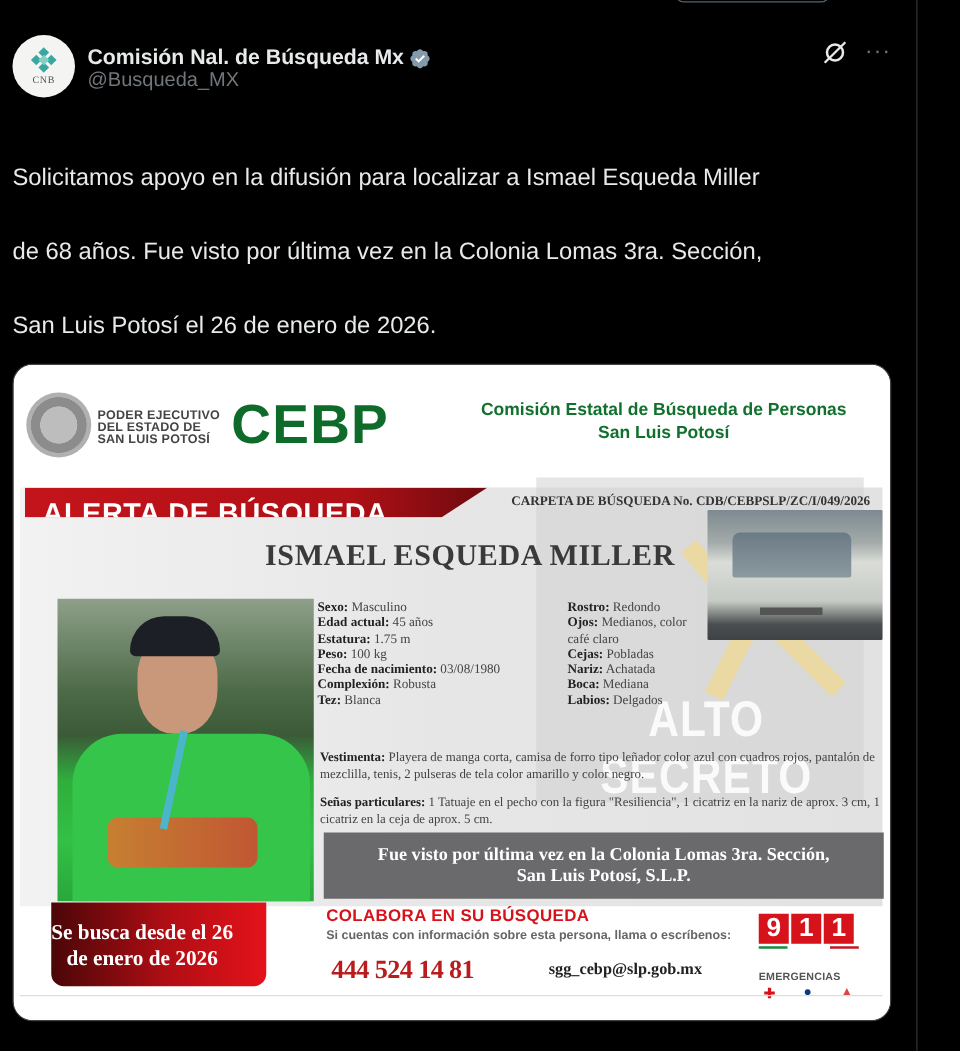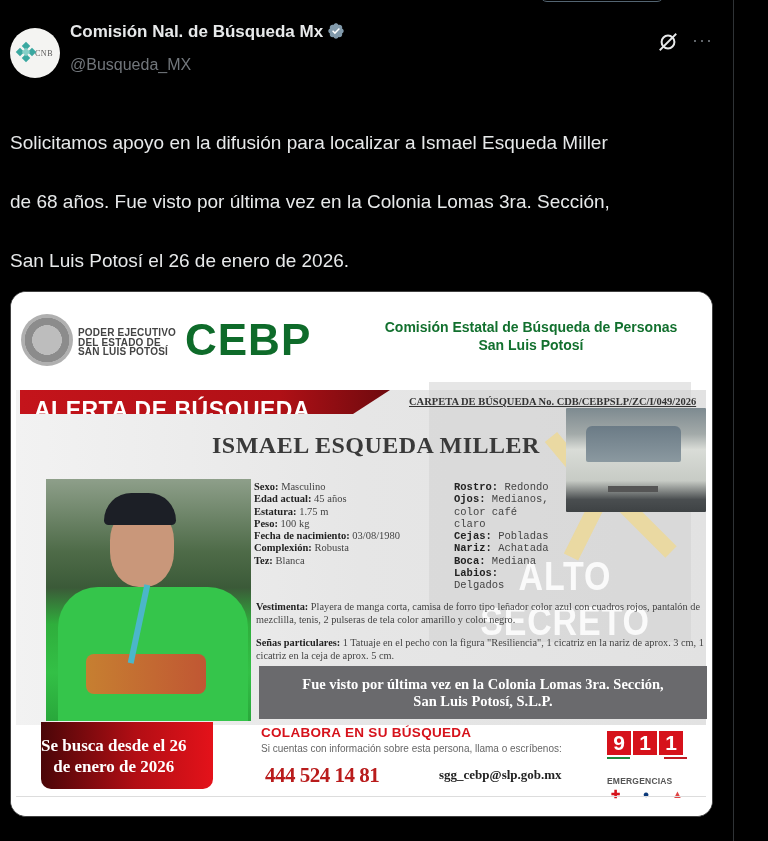--- a/index.html
+++ b/index.html
@@ -4,26 +4,26 @@
 <style>
   * { box-sizing: border-box; margin: 0; padding: 0; }
   html, body { width: 768px; height: 841px; background: #000; overflow: hidden; }
   body { font-family: "Liberation Sans", sans-serif; color: #e7e9ea; position: relative; }
 
   .top-pill { position: absolute; left: 540px; top: -12px; width: 124px; height: 14px; border: 1px solid #536471; border-radius: 9999px; }
   .right-divider { position: absolute; left: 733px; top: 0; width: 1px; height: 841px; background: #2f3336; }
 
   .tweet { position: absolute; left: 0; top: 0; width: 733px; height: 841px; }
 
-  .avatar { position: absolute; left: 10px; top: 28px; width: 50px; height: 50px; border-radius: 50%; background: #f4f4f2; display: flex; flex-direction: row; align-items: center; justify-content: center; }
+  .avatar { position: absolute; left: 10px; top: 28px; width: 50px; height: 50px; border-radius: 50%; background: #f4f4f2; display: flex; flex-direction: column; align-items: center; justify-content: center; }
   .avatar .emblem { width: 18px; height: 18px; position: relative; margin-bottom: 2px; }
   .avatar .emblem i { position: absolute; width: 6px; height: 6px; background: #3aa8a0; transform: rotate(45deg); }
   .avatar .cnb { font-family: "Liberation Serif", serif; font-size: 8px; color: #555; letter-spacing: 0.5px; }
 
-  .author-name { position: absolute; left: 70px; top: 22px; font-size: 17px; font-weight: bold; color: #e7e9ea; display: flex; align-items: flex-start; gap: 4px; }
+  .author-name { position: absolute; left: 70px; top: 36px; font-size: 17px; font-weight: bold; color: #e7e9ea; display: flex; align-items: flex-end; gap: 4px; }
   .verified { width: 18px; height: 18px; display: inline-block; }
   .handle { position: absolute; left: 70px; top: 56px; font-size: 16px; color: #71767b; }
 
   .grok-icon { position: absolute; left: 657px; top: 31px; width: 22px; height: 22px; }
   .more-icon { position: absolute; left: 692px; top: 30px; font-size: 18px; color: #71767b; letter-spacing: 1px; }
 
   .tweet-text { position: absolute; left: 10px; top: 98px; width: 715px; font-size: 19px; line-height: 29.5px; color: #e7e9ea; white-space: pre-line; }
 
   
   .media { position: absolute; left: 10px; top: 291px; width: 703px; height: 526px; border-radius: 16px; border: 1px solid #404040; background: #fdfdfd; overflow: hidden; }
@@ -35,52 +35,52 @@
   .comision { position: absolute; left: 335px; top: 26px; width: 370px; text-align: center; font-size: 14px; font-weight: bold; color: #12702e; line-height: 18px; }
 
   .grey-panel { position: absolute; left: 5px; top: 98px; width: 690px; height: 335px; background: linear-gradient(90deg, #f2f2f2, #e6e6e6 50%, #e2e2e2); }
   .watermark-box { position: absolute; left: 418px; top: 90px; width: 262px; height: 260px; background: rgba(210,210,210,0.55); }
   .watermark-x { position: absolute; left: 520px; top: 135px; width: 160px; height: 140px; }
   .alto-secreto { position: absolute; left: 420px; top: 262px; width: 268px; font-size: 40px; font-weight: bold; color: rgba(255,255,255,0.85); text-align: center; letter-spacing: 1px; transform: scaleX(0.85); }
 
   .alerta { position: absolute; left: 9px; top: 98px; width: 370px; height: 24px; background: linear-gradient(90deg, #c4141b, #b01016 70%, #6e0a0e); clip-path: polygon(0 0, 100% 0, 90% 100%, 0 100%); }
   .alerta span { position: absolute; left: 14px; top: 7px; font-size: 23px; font-weight: bold; color: #fff; letter-spacing: 0.5px; }
 
-  .carpeta { position: absolute; left: 398px; top: 104px; font-family: "Liberation Serif", serif; font-size: 10.5px; font-weight: bold; color: #333; text-decoration: underline; }
+  .carpeta { position: absolute; left: 398px; top: 104px; font-family: "Liberation Serif", serif; font-size: 10.5px; font-weight: bold; color: #333; }
   .car-photo { position: absolute; left: 555px; top: 116px; width: 140px; height: 104px; background: linear-gradient(180deg, #7d8a90 0%, #a3aaa9 25%, #d9dcd7 40%, #c7cbc5 70%, #4a4e50 88%, #3e4244 100%); border-radius: 1px; }
   .car-photo .windshield { position: absolute; left: 20px; top: 18px; width: 95px; height: 36px; background: linear-gradient(180deg, #6b7b86, #8b99a0); border-radius: 6px 6px 2px 2px; }
   .car-photo .grille { position: absolute; left: 42px; top: 78px; width: 50px; height: 6px; background: #555; }
 
   .name { position: absolute; left: 160px; top: 140px; width: 410px; text-align: center; font-family: "Liberation Serif", serif; font-size: 24px; font-weight: bold; color: #3a3a3a; letter-spacing: 0.5px; }
 
   .person-photo { position: absolute; left: 35px; top: 187px; width: 205px; height: 242px; background: linear-gradient(180deg, #8e9f8a 0%, #4e6b48 30%, #3b5a38 45%, #2fae3c 60%, #33c046 80%, #29a73b 100%); overflow: hidden; }
   .person-photo .head { position: absolute; left: 64px; top: 30px; width: 64px; height: 78px; border-radius: 40% 40% 45% 45%; background: #c9977a; }
   .person-photo .cap { position: absolute; left: 58px; top: 14px; width: 72px; height: 32px; border-radius: 36px 36px 6px 6px; background: #1c1f26; }
   .person-photo .shirt { position: absolute; left: 12px; top: 108px; width: 190px; height: 150px; border-radius: 40px 40px 0 0; background: #35c54b; }
   .person-photo .lanyard { position: absolute; left: 90px; top: 105px; width: 6px; height: 80px; background: #4bb6c9; transform: rotate(12deg); }
   .person-photo .print { position: absolute; left: 40px; top: 175px; width: 120px; height: 40px; background: linear-gradient(90deg, #e0732c, #d9432f); border-radius: 8px; opacity: 0.85; }
 
   .details-left { position: absolute; left: 243px; top: 189px; width: 190px; font-family: "Liberation Serif", serif; font-size: 10.5px; line-height: 12.3px; color: #444; }
-  .details-right { position: absolute; left: 443px; top: 189px; width: 100px; font-family: Liberation Mono, monospace; font-size: 10.5px; line-height: 12.3px; color: #444; }
+  .details-right { position: absolute; left: 443px; top: 189px; width: 100px; font-family: Liberation Serif, serif; font-size: 10.5px; line-height: 12.3px; color: #444; }
   .details-left b, .details-right b, .para b { color: #222; }
   .detail-row { display: block; }
   .justify { text-align: justify; }
 
   .para { position: absolute; left: 245px; width: 455px; font-family: "Liberation Serif", serif; font-size: 10.3px; line-height: 12.5px; color: #444; }
   .para.vest { top: 309px; }
   .para.senas { top: 345px; }
 
   .grey-band { position: absolute; left: 248px; top: 374px; width: 448px; height: 53px; background: #6a6a6d; display: flex; align-items: center; justify-content: center; }
   .grey-band span { font-family: "Liberation Serif", serif; font-size: 14.5px; font-weight: bold; color: #fff; text-align: center; line-height: 17px; white-space: pre-line; }
 
   .red-box { position: absolute; left: 30px; top: 430px; width: 172px; height: 67px; background: linear-gradient(90deg, #4a0608, #b20e14 55%, #e4121a); border-radius: 0 0 10px 10px; display: flex; align-items: center; justify-content: flex-start; }
   .red-box span { font-family: "Liberation Serif", serif; font-size: 17px; font-weight: bold; color: #fff; text-align: center; line-height: 21px; white-space: pre-line; }
 
   .colabora { position: absolute; left: 250px; top: 433px; font-size: 13.5px; font-weight: bold; color: #d6121b; letter-spacing: 0.3px; }
-  .colabora-sub { position: absolute; left: 250px; top: 451px; font-size: 10px; color: #666; }
+  .colabora-sub { position: absolute; left: 250px; top: 451px; font-size: 10px; color: #666; font-weight: bold; }
   .phone { position: absolute; left: 254px; top: 471px; font-family: "Liberation Serif", serif; font-size: 21px; font-weight: bold; color: #b91c1c; letter-spacing: -0.5px; }
   .email { position: absolute; left: 428px; top: 475px; font-family: "Liberation Serif", serif; font-size: 13px; font-weight: bold; color: #222; }
 
   .e911 { position: absolute; left: 596px; top: 439px; width: 80px; }
   .e911 .digits { display: flex; gap: 2px; }
   .e911 .digits span { width: 24px; height: 24px; background: #d6121b; color: #fff; font-weight: bold; font-size: 21px; display: flex; align-items: center; justify-content: center; }
   .e911 .bars { display: flex; gap: 6px; margin-top: 2px; }
   .e911 .bars i { height: 2px; flex: 1; }
   .e911 .emerg { font-size: 8.5px; font-weight: bold; color: #555; margin-top: 17px; letter-spacing: 0.2px; }
   .e911 .icons { display: flex; justify-content: space-between; margin-top: 2px; padding: 0 4px; font-size: 11px; }

